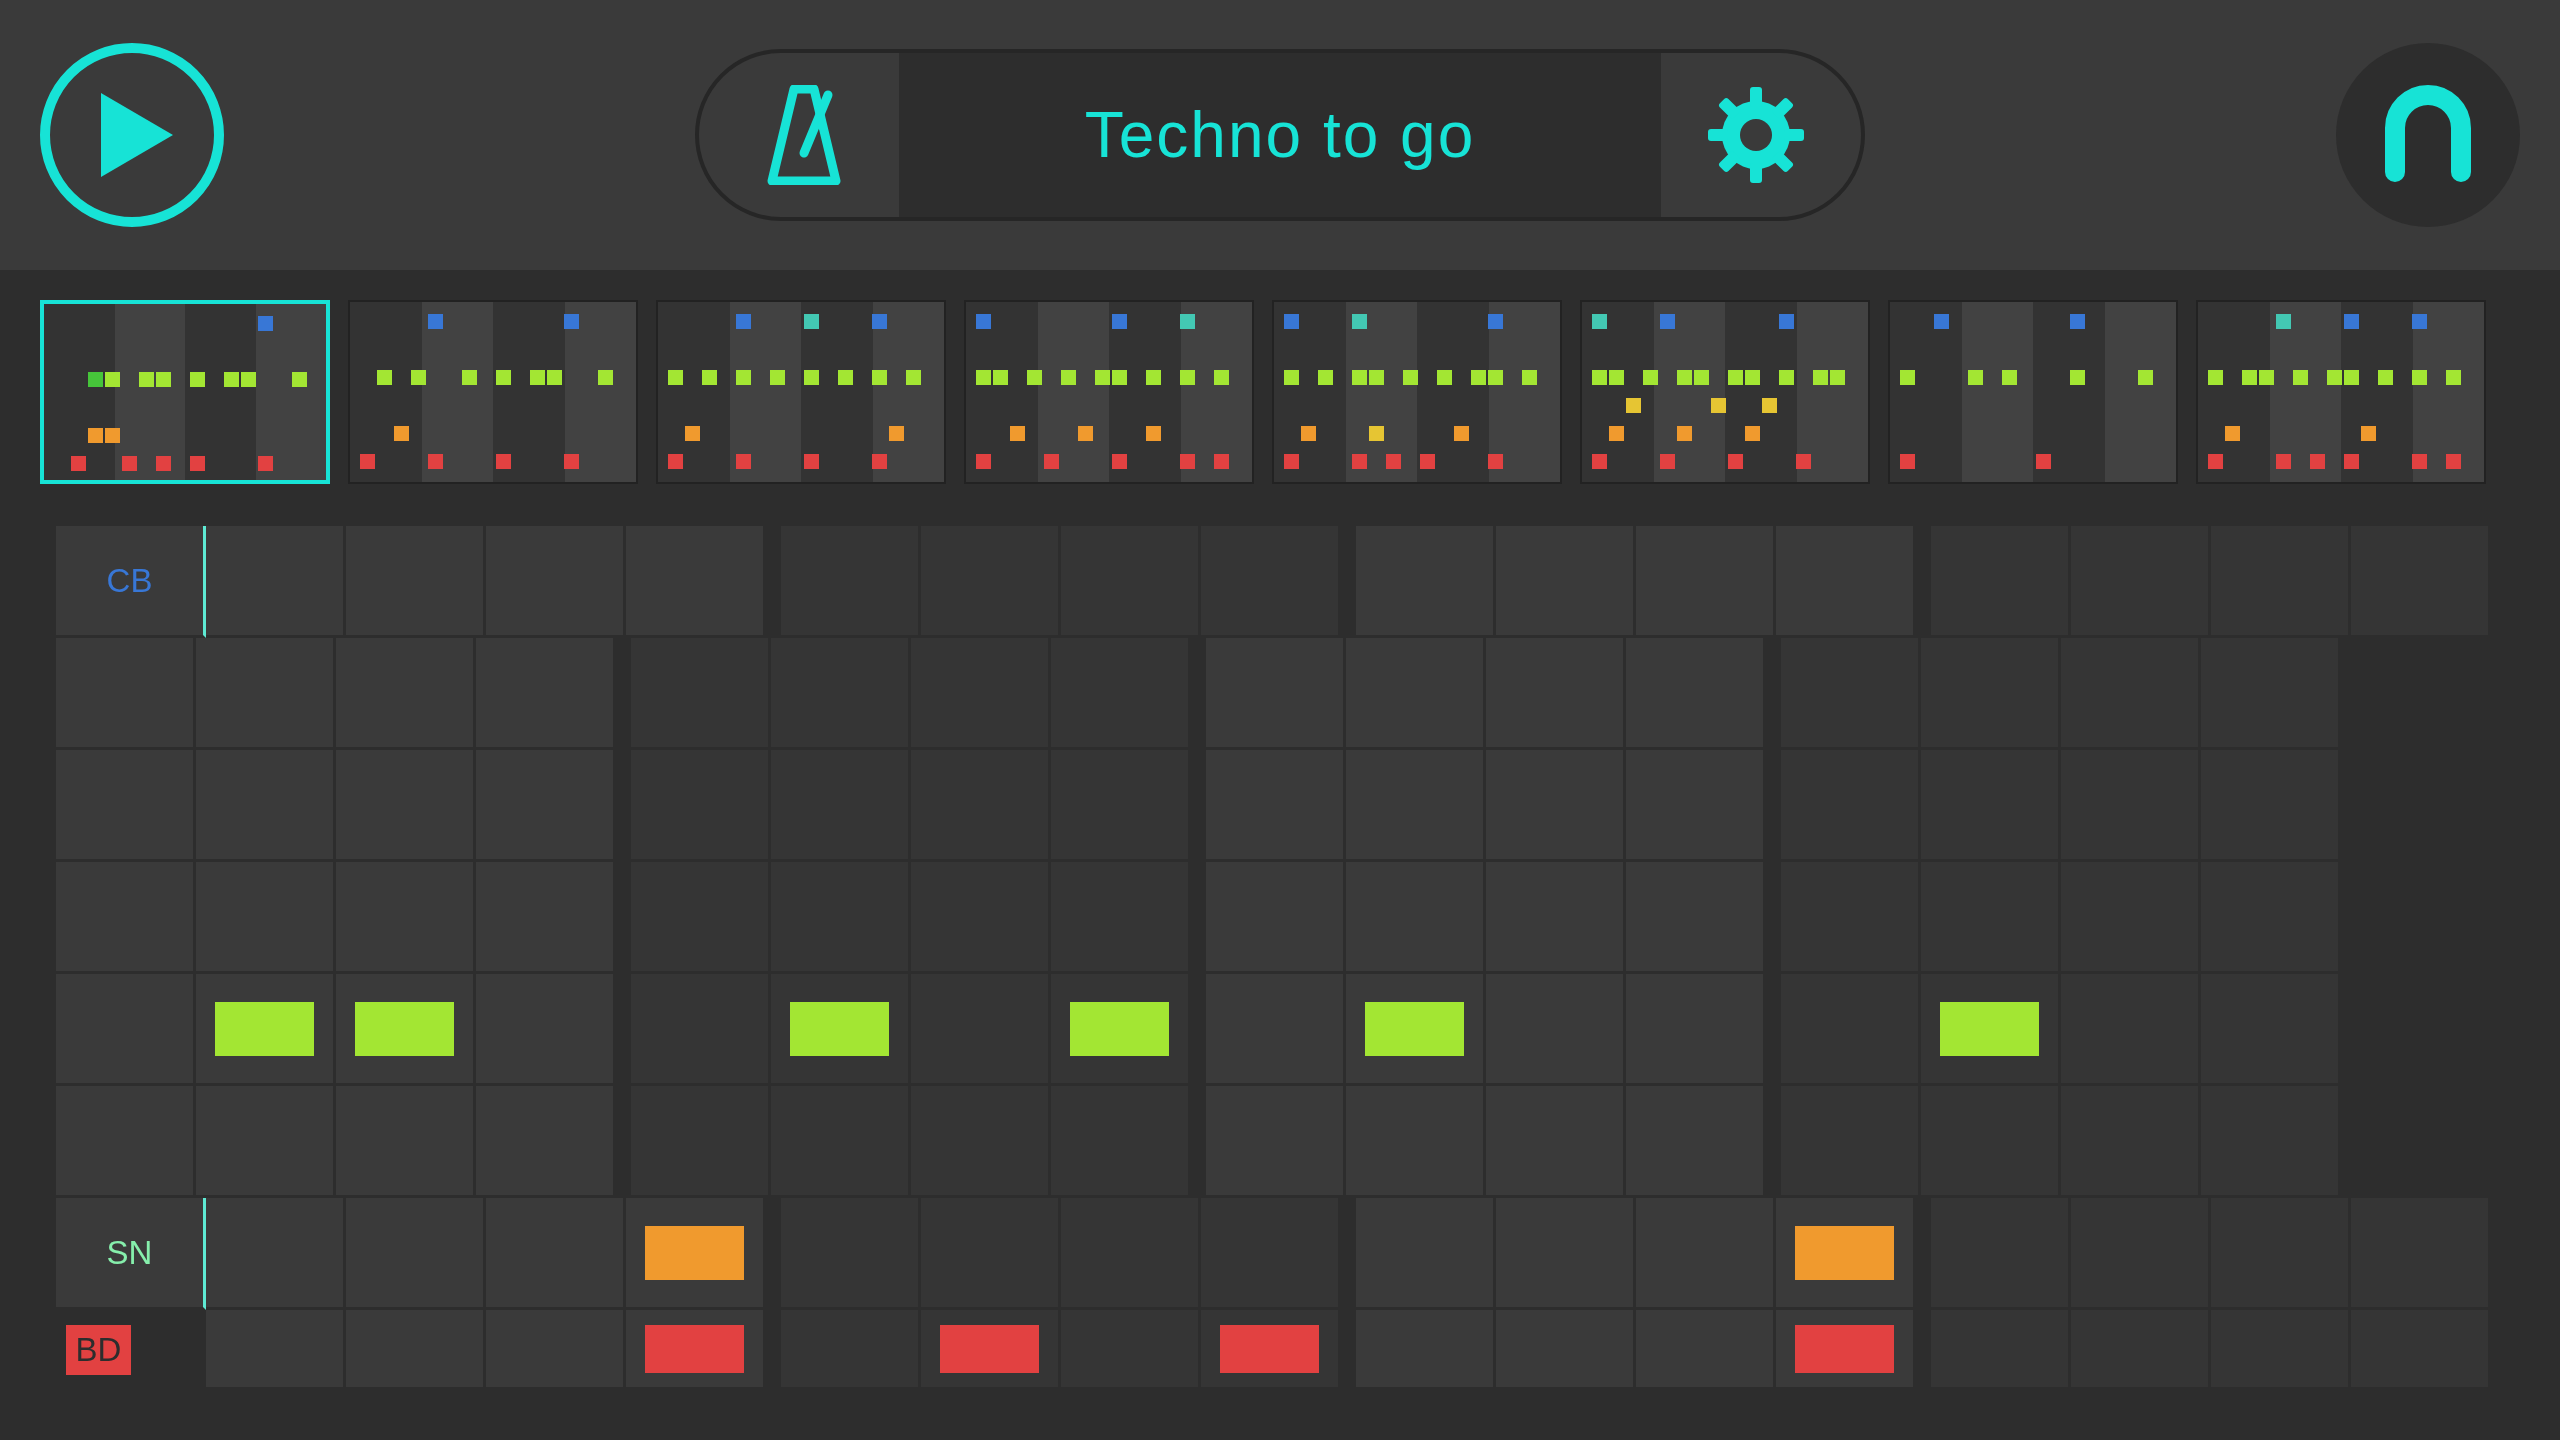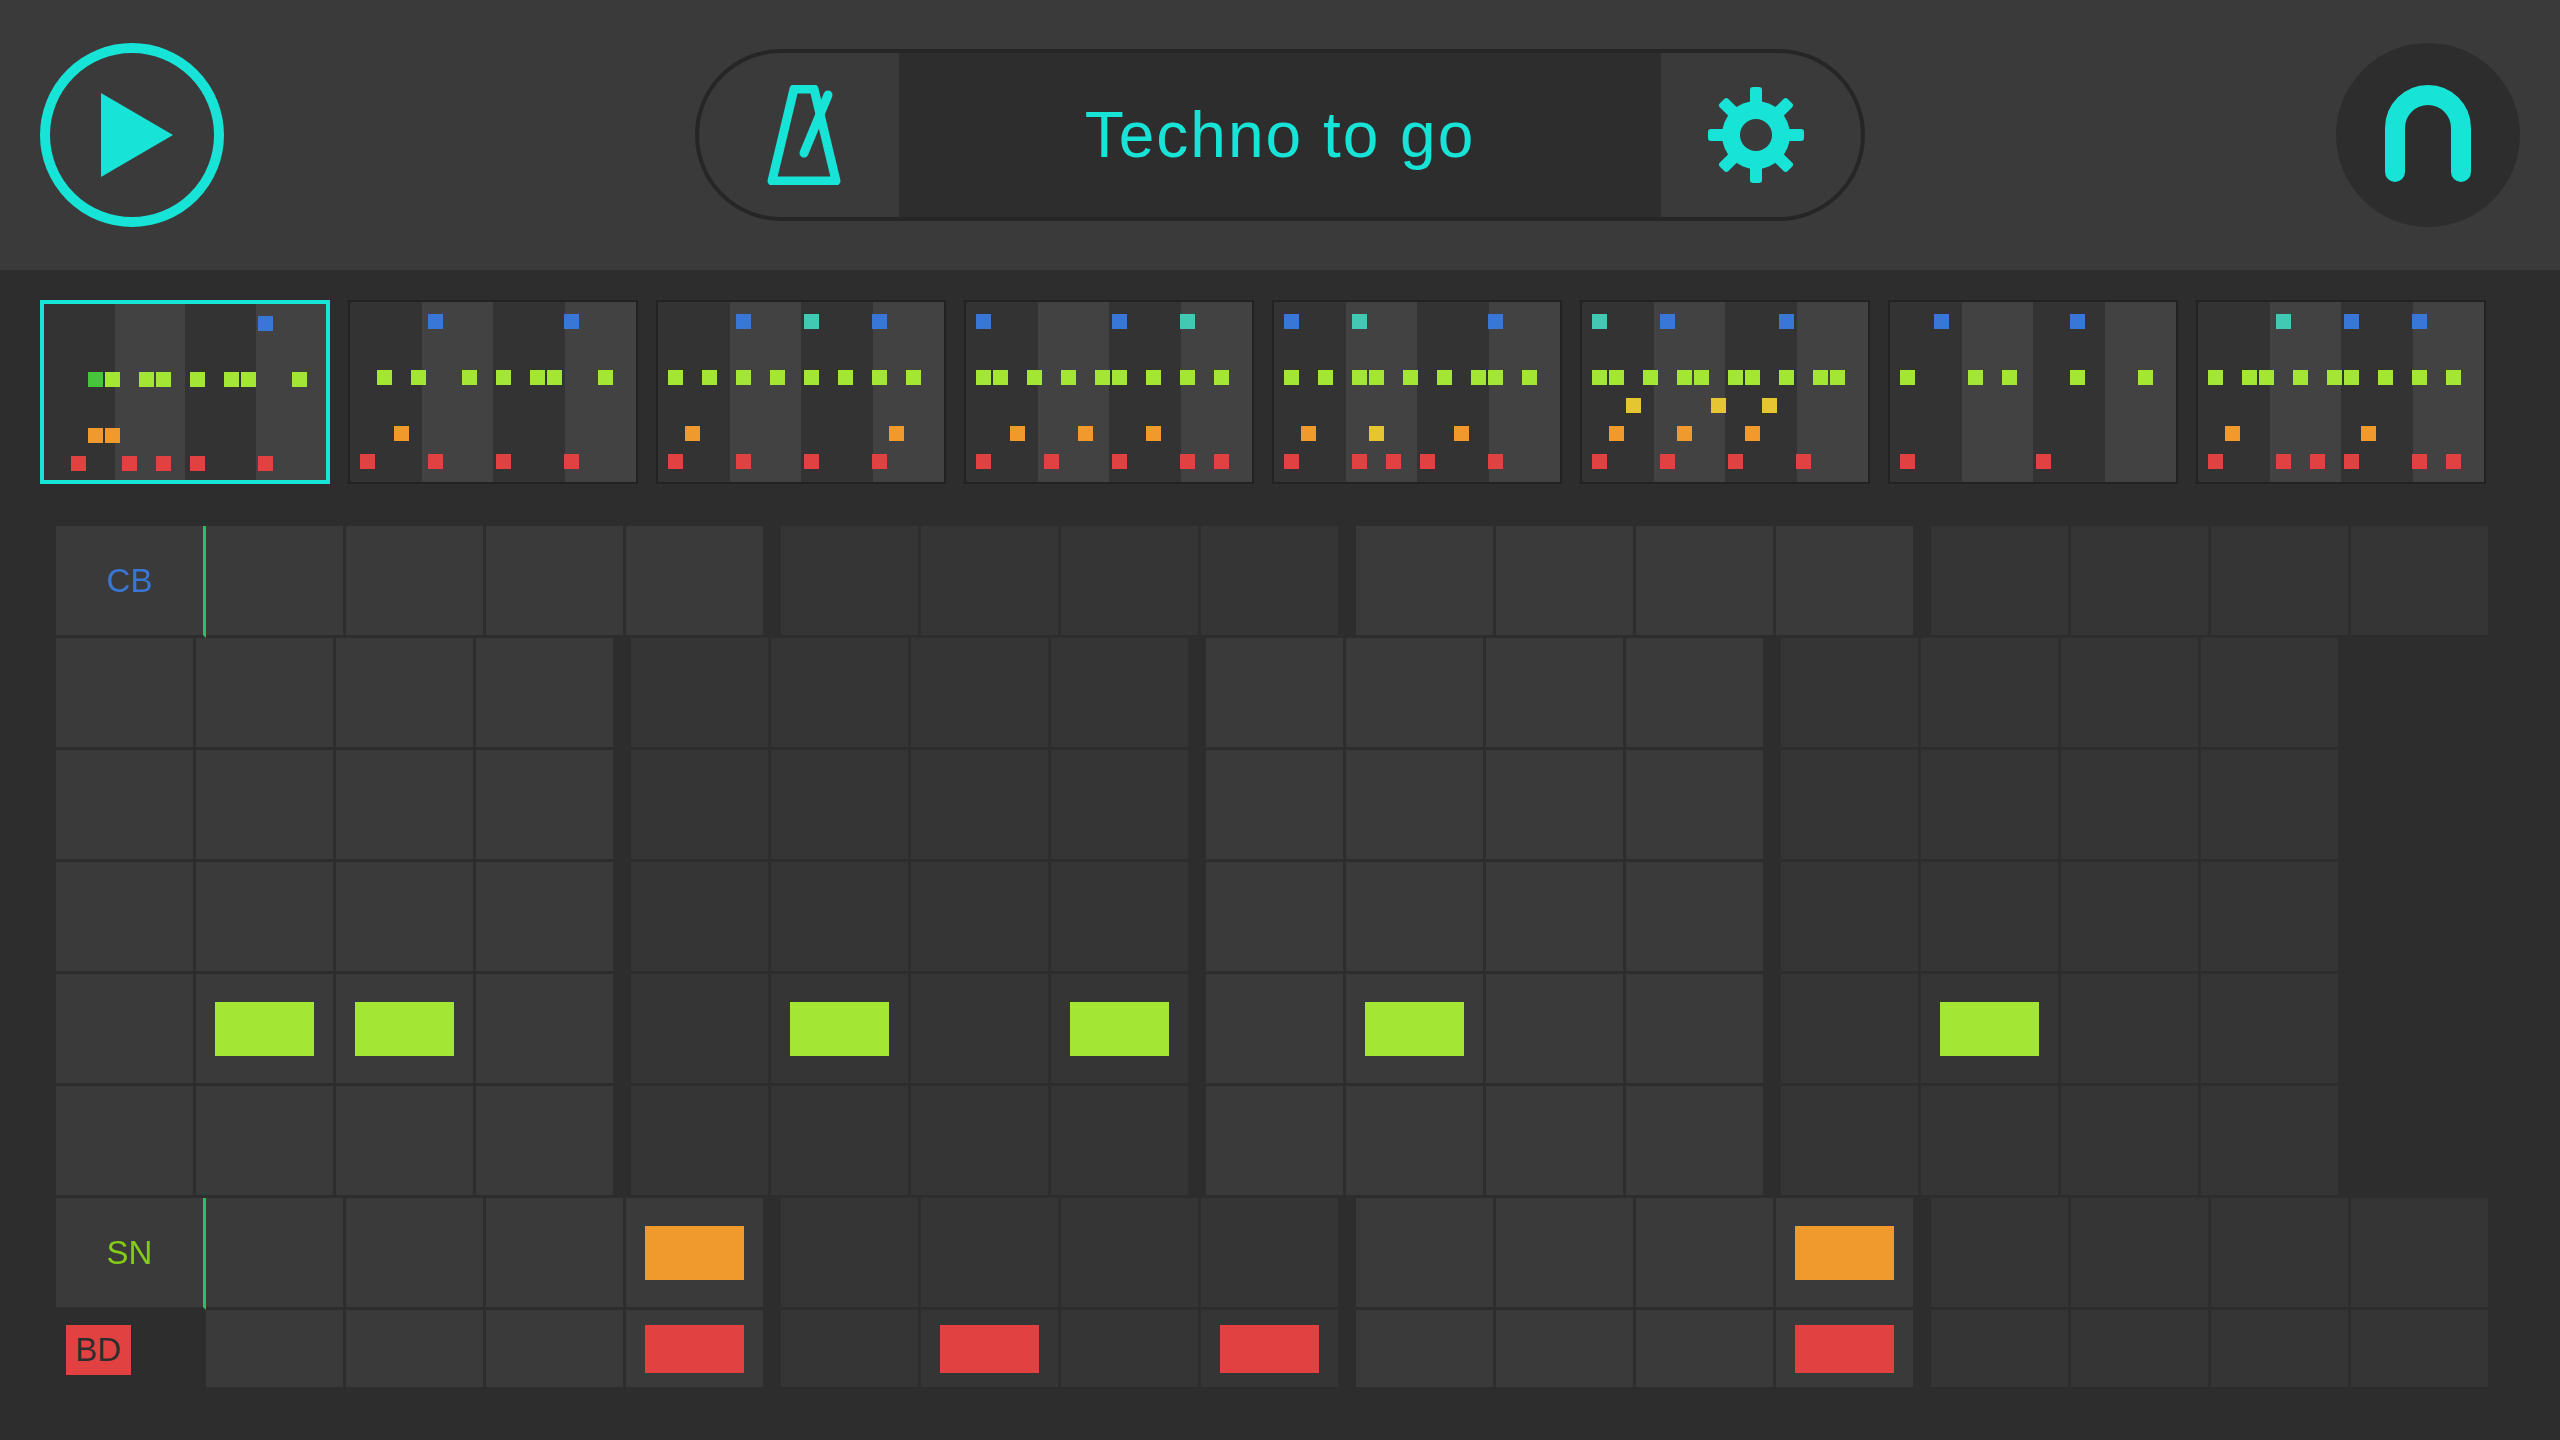--- a/index.html
+++ b/index.html
@@ -111,21 +111,21 @@
     height: 112px;
   }
   .track-label {
     width: 150px;
     display: flex;
     align-items: center;
     justify-content: center;
     font-size: 33px;
     font-weight: 500;
     background: #3a3a3a;
-    border-right: 3px solid #22c55e;
+    border-right: 3px solid #5eead4;
     border-bottom: 3px solid #2d2d2d;
   }
   .steps { display: flex; flex: 1; }
   .group { display: flex; margin-right: 15px; }
   .group:last-child { margin-right: 0; }
   .cell {
     width: 140px; height: 112px;
     background: #3a3a3a;
     border-right: 3px solid #2d2d2d;
     border-bottom: 3px solid #2d2d2d;
@@ -582,21 +582,21 @@
         </div>
         <div class="group">
           <div class="cell dark"></div>
           <div class="cell dark"></div>
           <div class="cell dark"></div>
           <div class="cell dark"></div>
         </div>
       </div>
     </div>
     <div class="track">
-      <div class="track-label" style="color: #84cc16;">SN</div>
+      <div class="track-label" style="color: #86efac;">SN</div>
       <div class="steps">
         <div class="group">
           <div class="cell"></div>
           <div class="cell"></div>
           <div class="cell"></div>
           <div class="cell">
             <div class="note" style="background: rgb(240, 154, 46);"></div>
           </div>
         </div>
         <div class="group">

